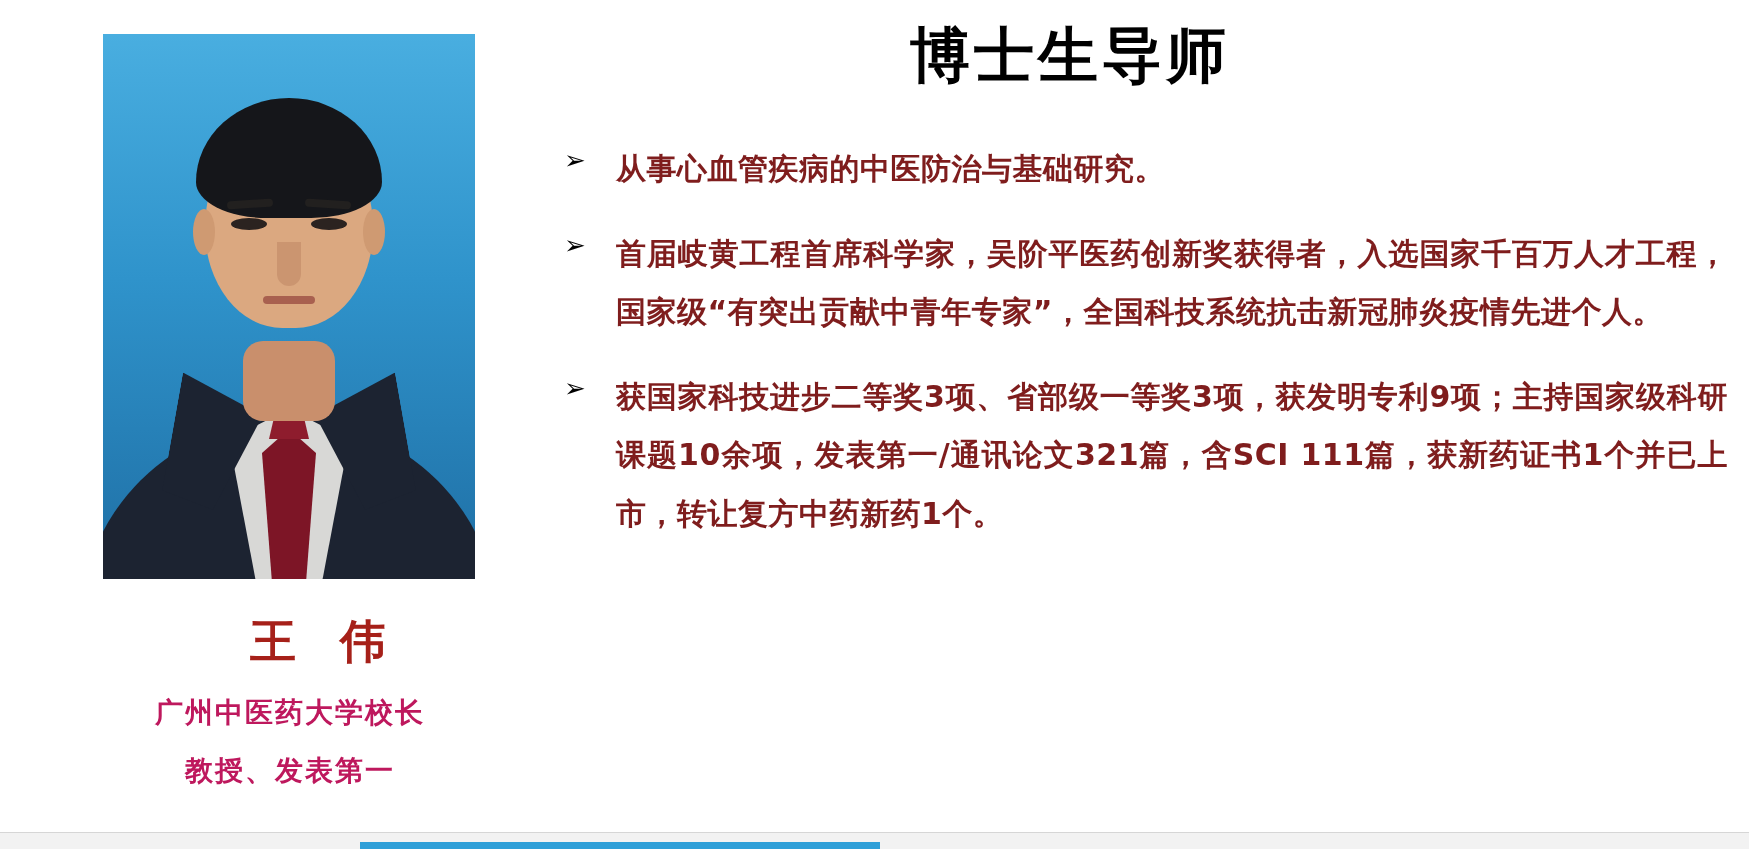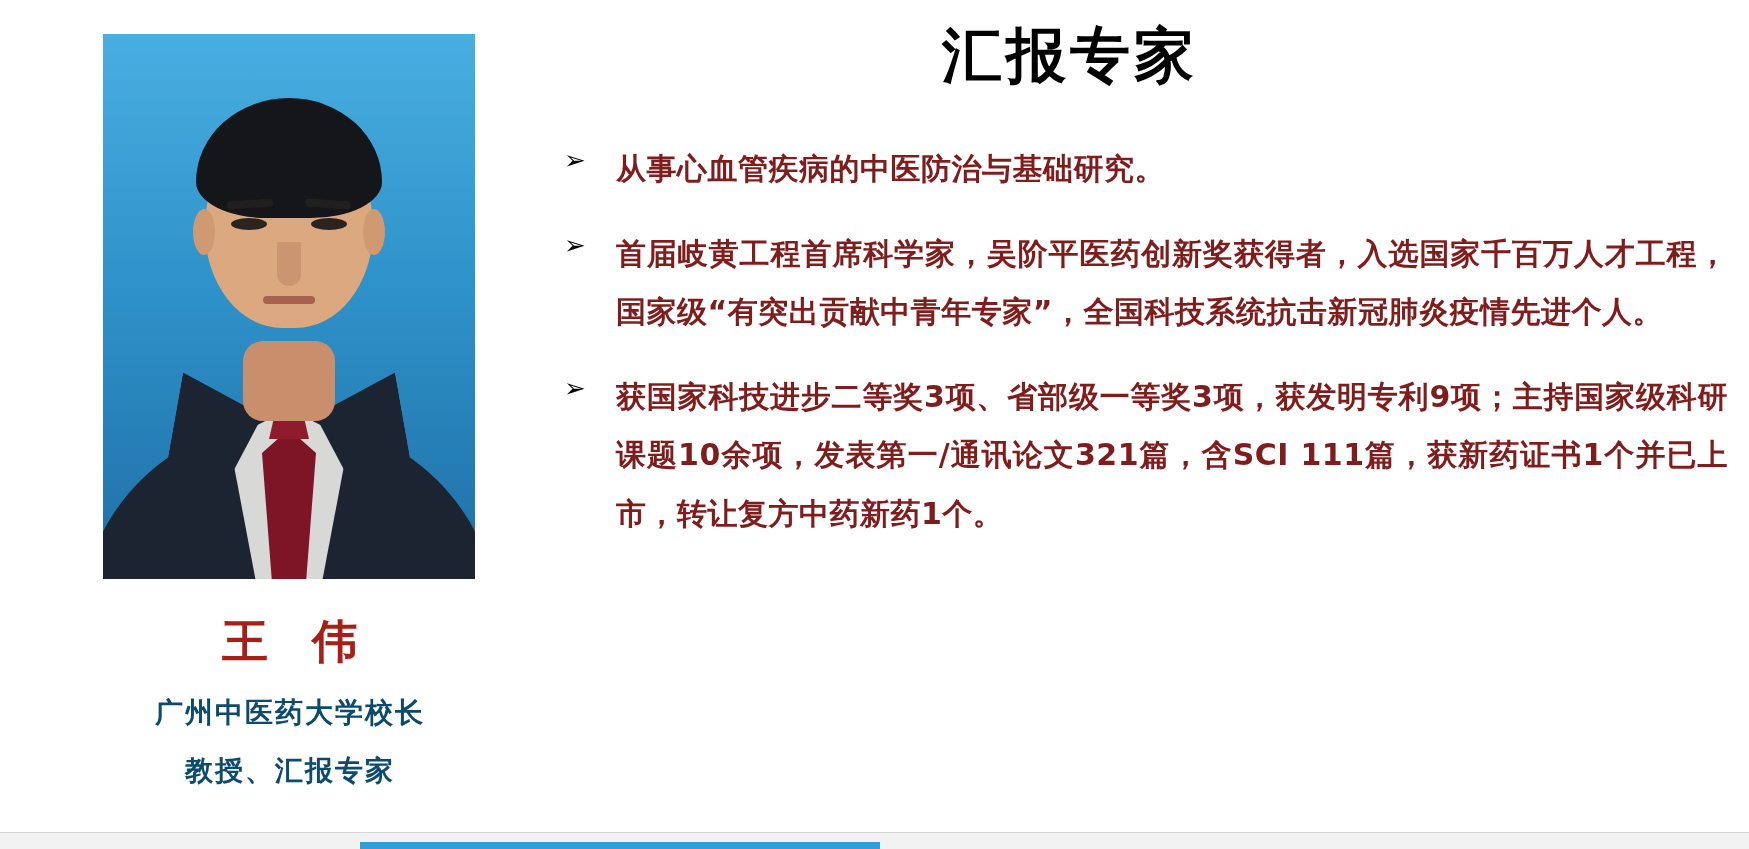--- a/index.html
+++ b/index.html
@@ -190,27 +190,28 @@
     left: 0;
     top: 611px;
     width: 580px;
     text-align: center;
     color: #a62019;
     font-size: 46px;
     font-weight: bold;
     letter-spacing: 14px;
     text-indent: 14px;
     font-family: "DejaVu Sans", "Liberation Sans", sans-serif;
+    padding-left: 28px;
   }
   .subline {
     position: absolute;
     left: 0;
     width: 580px;
     text-align: center;
-    color: #0c4a6e;
+    color: #be185d;
     font-size: 28px;
     font-weight: bold;
     letter-spacing: 2px;
     font-family: "DejaVu Sans", "Liberation Sans", sans-serif;
   }
   .subline.s1 { top: 694px; }
   .subline.s2 { top: 752px; }
   .subline.s3 { top: 810px; }
 
   
@@ -308,25 +309,25 @@
         <div class="p-brow-r"></div>
         <div class="p-eye-l"></div>
         <div class="p-eye-r"></div>
         <div class="p-nose"></div>
         <div class="p-mouth"></div>
       </div>
     </div>
 
     <div class="name">王 伟</div>
     <div class="subline s1">广州中医药大学校长</div>
-    <div class="subline s2">教授、汇报专家</div>
+    <div class="subline s2">教授、发表第一</div>
   </div>
 
   <div class="right-col">
-    <div class="title">汇报专家</div>
+    <div class="title">博士生导师</div>
 
     <div class="bullets">
 
       <div class="bullet">
         <span class="bullet-marker">➢</span>
         <div class="bullet-text">从事心血管疾病的中医防治与基础研究。</div>
       </div>
 
       <div class="bullet">
         <span class="bullet-marker">➢</span>

